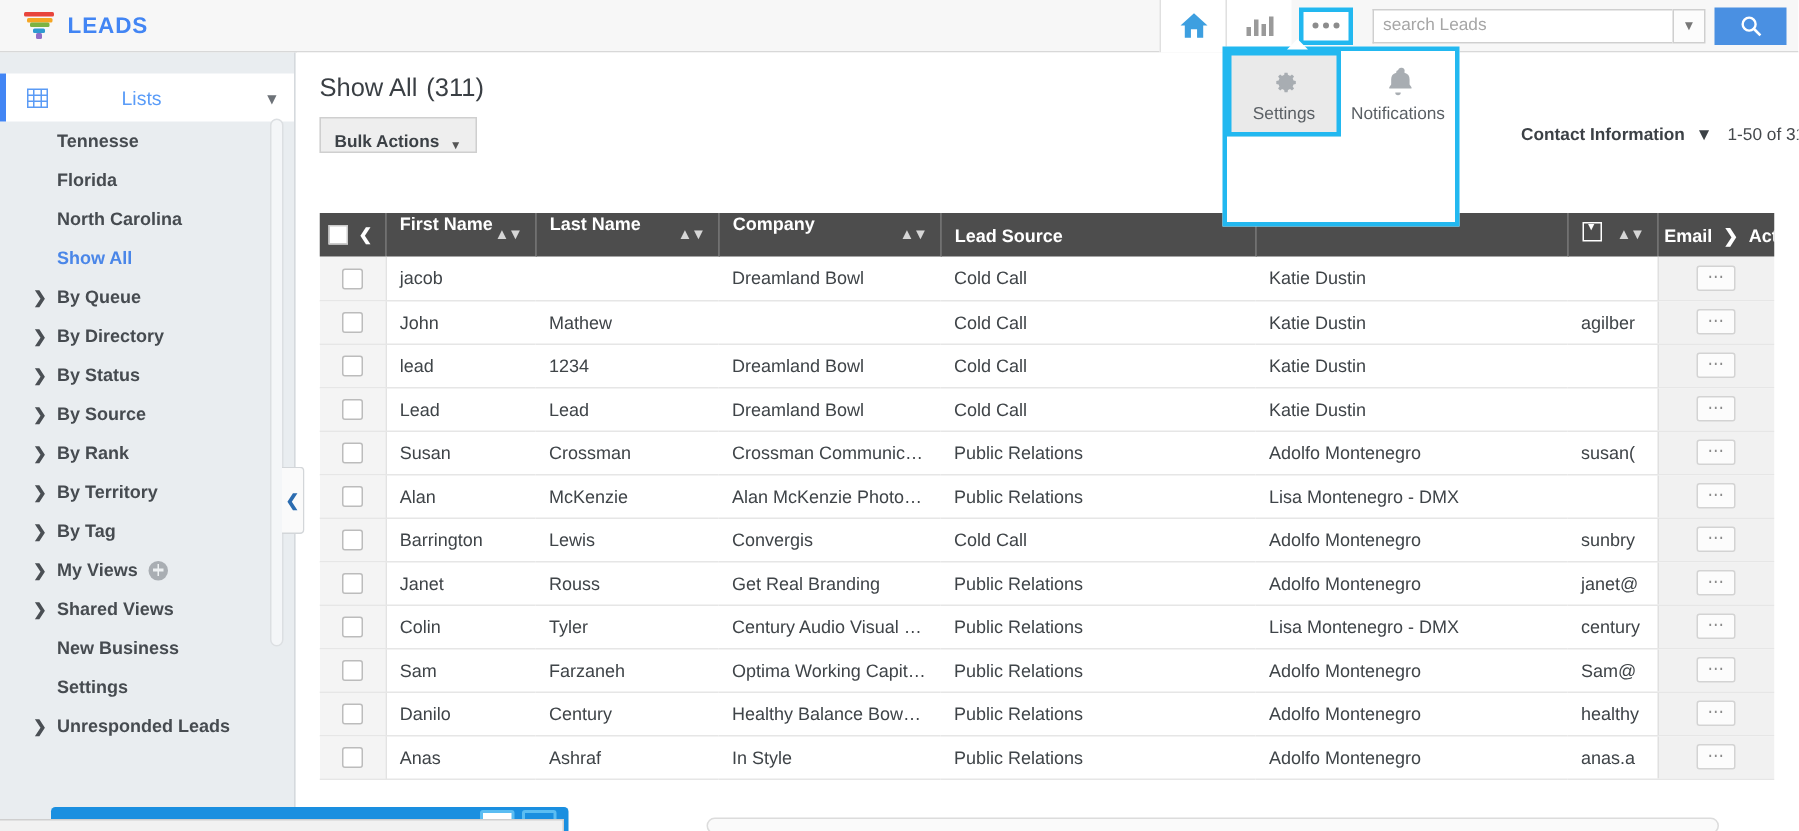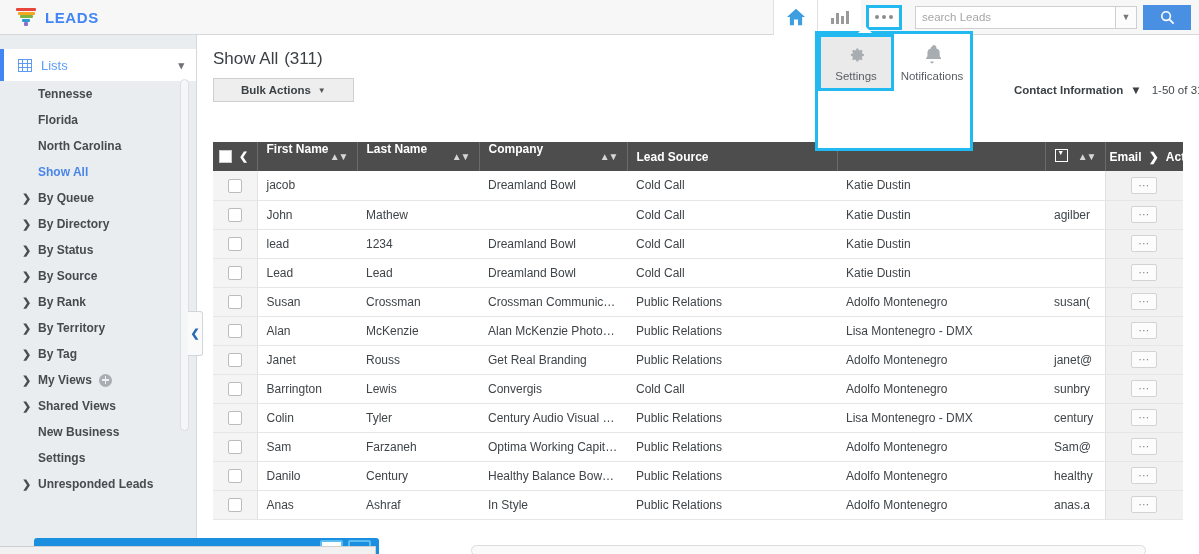--- a/index.html
+++ b/index.html
@@ -96,21 +96,21 @@
   }
   .plus-circ::before, .plus-circ::after {
     content: ""; position: absolute; background: #fff;
   }
   .plus-circ::before { left: 1.4px; top: 4px; width: 6px; height: 1.6px; }
   .plus-circ::after  { top: 1.4px; left: 4px; height: 6px; width: 1.6px; }
 
   .lists-row {
     margin-top: 14px; height: 32px; background: #fff;
     border-left: 4px solid #4285f4;
-    display: flex; align-items: center; padding: 0 12px 0 14px;
+    display: flex; align-items: center; padding: 0 12px 0 14px; gap: 40px;
   }
   .grid-ico {
     width: 14px; height: 13px; background: #5b9bf5;
     display: grid; grid-template-columns: repeat(3,1fr); grid-template-rows: repeat(3,1fr);
     gap: 1px; padding: 1px; margin-right: 9px;
   }
   .grid-ico b { background: #fff; display: block; }
   .lists-label { color: #5a9cf8; font-size: 13px; flex: 1; }
   .chev-d { color: #6d7278; font-size: 11px; font-weight: bold; }
 
@@ -180,21 +180,21 @@
     padding: 14px 0 0 15px;
     font-size: 17px; color: #3a3f44;
   }
   .page-title .count { margin-left: 6px; }
   .toolbar {
     margin-top: 8px; padding: 0 15px;
     display: flex; align-items: center; position: relative;
   }
   .bulk-btn {
     height: 24px; background: #eeeeee; border: 1px solid #cfcfcf;
-    padding: 0 27px; display: flex; align-items: center; gap: 7px;
+    padding: 0 9px; display: flex; align-items: flex-end; gap: 7px;
     font-size: 11.5px; font-weight: bold; color: #3c4146;
   }
   .bulk-btn .tri { font-size: 8px; color: #555; }
   .toolbar-right {
     margin-left: auto; display: flex; align-items: center; gap: 0;
   }
   .colsel {
     font-size: 11.5px; font-weight: bold; color: #3c4146;
     display: flex; align-items: center; gap: 7px; margin-right: 10px;
   }
@@ -564,36 +564,36 @@
             <td>Alan</td>
             <td>McKenzie</td>
             <td>Alan McKenzie Photography</td>
             <td>Public Relations</td>
             <td>Lisa Montenegro - DMX</td>
             <td></td>
             <td class="act-col"><span class="act-btn">⋯</span></td>
           </tr>
           <tr>
             <td class="cb-col"><span class="rowcb"></span></td>
+            <td>Barrington</td>
+            <td>Lewis</td>
+            <td>Convergis</td>
+            <td>Cold Call</td>
+            <td>Adolfo Montenegro</td>
+            <td>sunbry</td>
+            <td class="act-col"><span class="act-btn">⋯</span></td>
+          </tr>
+          <tr>
+            <td class="cb-col"><span class="rowcb"></span></td>
             <td>Janet</td>
             <td>Rouss</td>
             <td>Get Real Branding</td>
             <td>Public Relations</td>
             <td>Adolfo Montenegro</td>
             <td>janet@</td>
-            <td class="act-col"><span class="act-btn">⋯</span></td>
-          </tr>
-          <tr>
-            <td class="cb-col"><span class="rowcb"></span></td>
-            <td>Barrington</td>
-            <td>Lewis</td>
-            <td>Convergis</td>
-            <td>Cold Call</td>
-            <td>Adolfo Montenegro</td>
-            <td>sunbry</td>
             <td class="act-col"><span class="act-btn">⋯</span></td>
           </tr>
           <tr>
             <td class="cb-col"><span class="rowcb"></span></td>
             <td>Colin</td>
             <td>Tyler</td>
             <td>Century Audio Visual LTD</td>
             <td>Public Relations</td>
             <td>Lisa Montenegro - DMX</td>
             <td>century</td>

